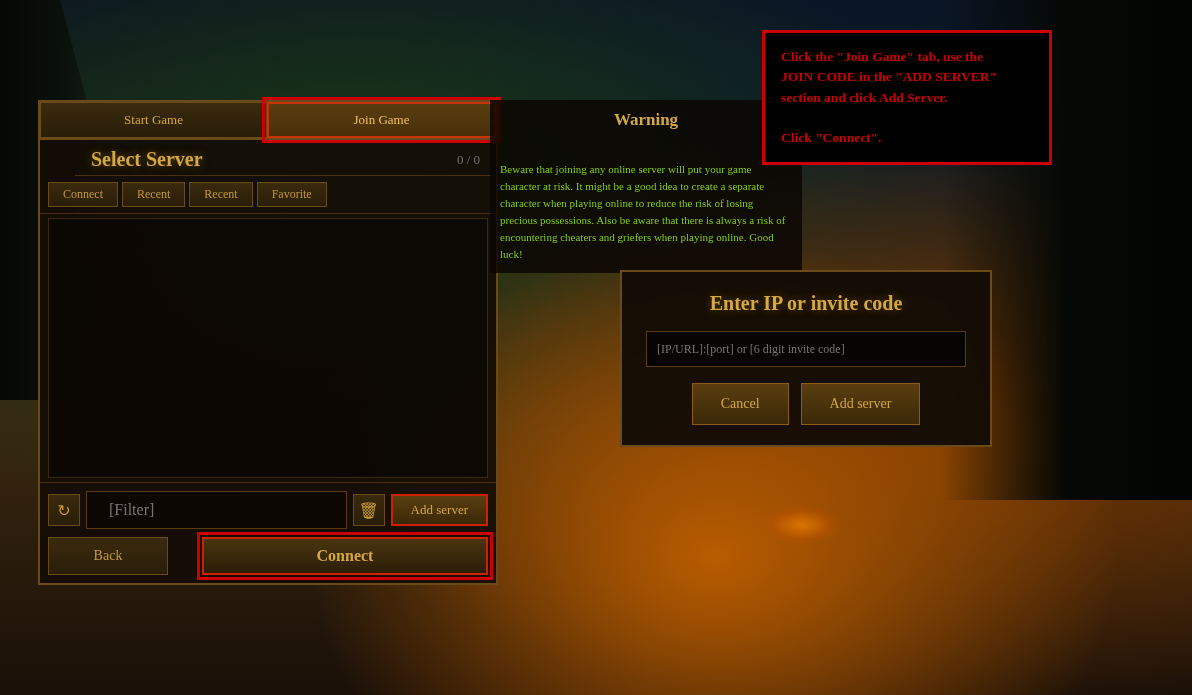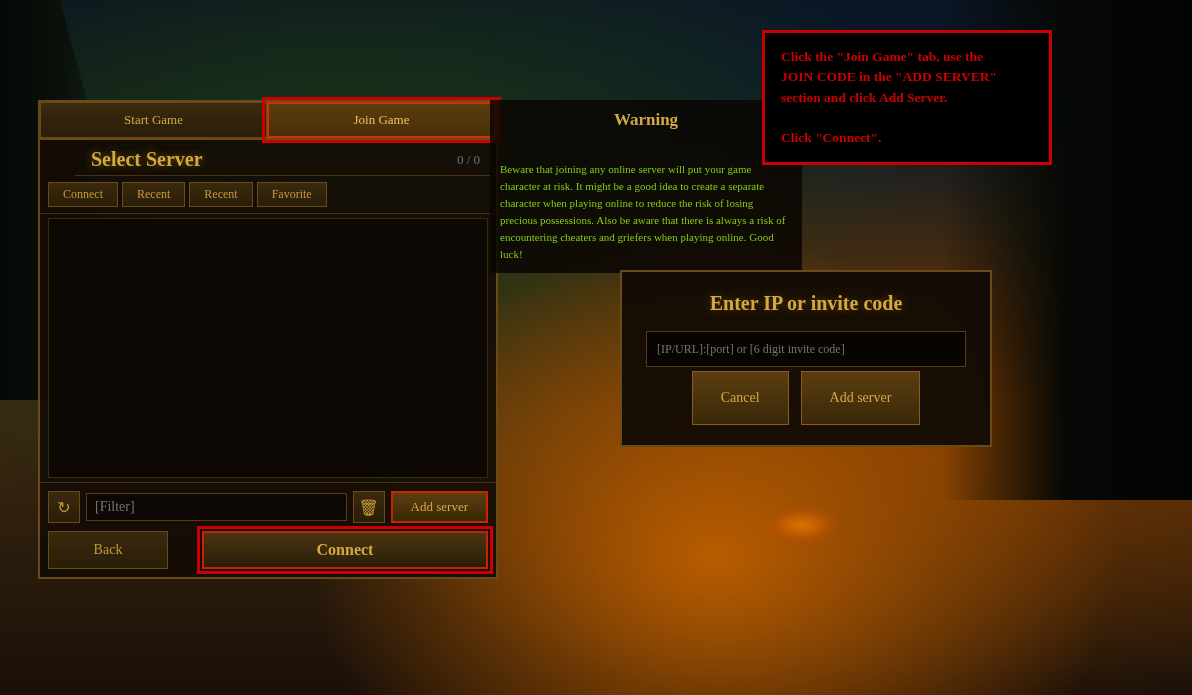--- a/index.html
+++ b/index.html
@@ -168,26 +168,26 @@
       color: #c4983a;
       font-size: 16px;
       cursor: pointer;
       display: flex;
       align-items: center;
       justify-content: center;
     }
 
     .filter-input {
       flex: 1;
-      height: 28px;
+      height: 38px;
       background: rgba(10, 6, 2, 0.8);
       border: 1px solid #5a3a10;
       color: #888;
-      padding: 0 8px;
-      font-size: 14px;
+      padding: 0 22px;
+      font-size: 16px;
       font-family: 'Georgia', serif;
     }
 
     .delete-btn {
       width: 32px;
       height: 32px;
       background: linear-gradient(to bottom, #3a2a0e, #2a1e08);
       border: 1px solid #6b4a1a;
       color: #c4983a;
       font-size: 16px;
@@ -288,31 +288,31 @@
 
     .ip-input {
       width: 100%;
       height: 36px;
       background: rgba(5, 3, 1, 0.9);
       border: 1px solid #5a3a10;
       color: #888;
       padding: 0 10px;
       font-size: 12px;
       font-family: 'Georgia', serif;
-      margin-bottom: 4px;
+      margin-bottom: 16px;
     }
 
     .dialog-buttons {
       display: flex;
       gap: 12px;
       justify-content: center;
     }
 
     .cancel-btn {
-      padding: 18px 28px;
+      padding: 12px 28px;
       background: linear-gradient(to bottom, #5a3e10, #3a2808);
       border: 1px solid #8a5a20;
       color: #d4a843;
       font-size: 14px;
       cursor: pointer;
       font-family: 'Georgia', serif;
     }
 
     .dialog-add-btn {
       padding: 8px 28px;

